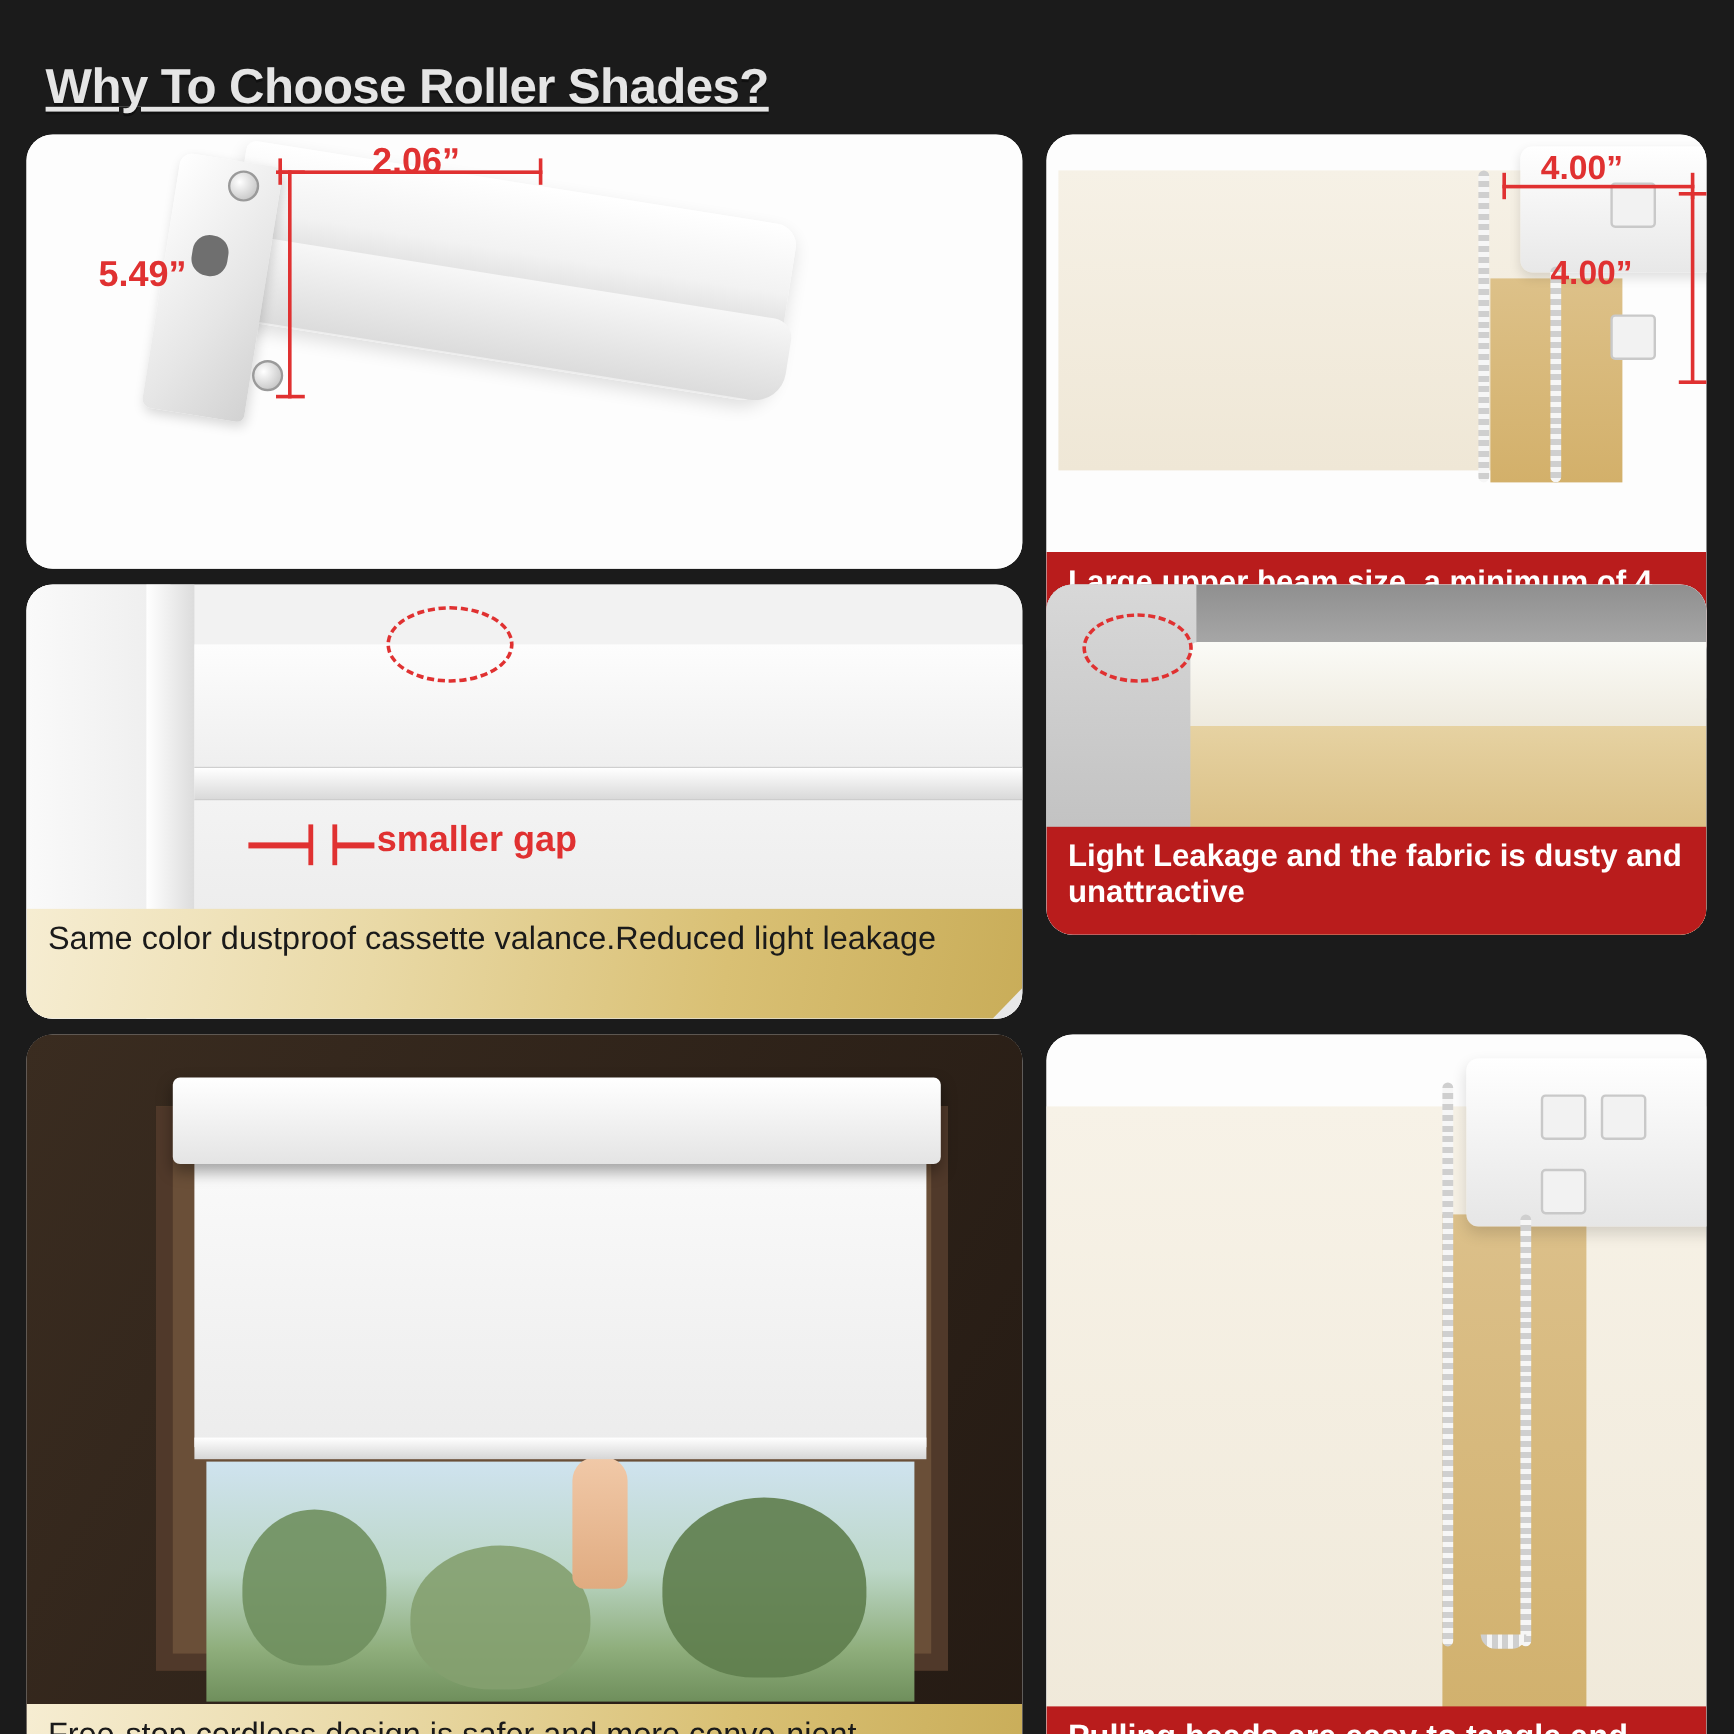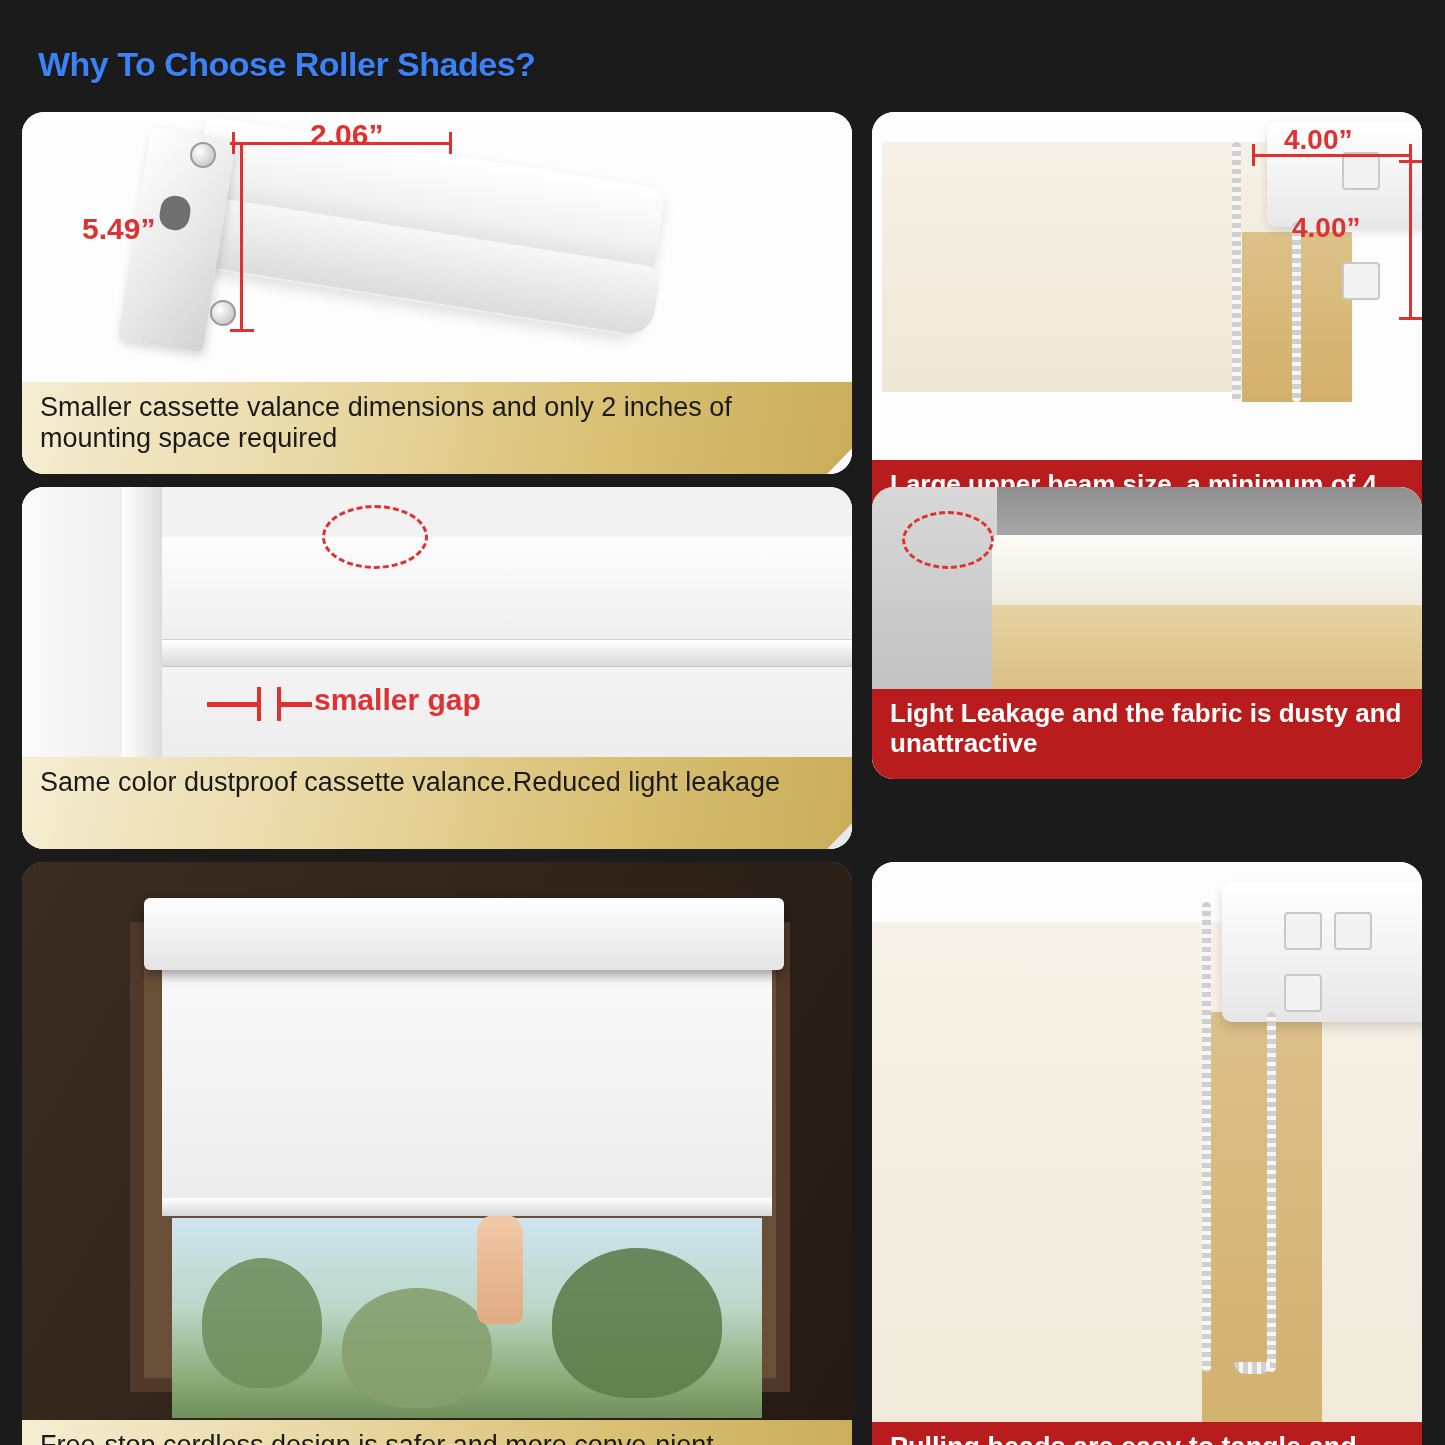--- a/index.html
+++ b/index.html
@@ -6,23 +6,24 @@
   body{
     width:1445px;height:1445px;
     background:#1b1b1b;
     font-family:"Liberation Sans", sans-serif;
     overflow:hidden;
   }
   .page{position:relative;width:1445px;height:1445px;background:#1b1b1b;}
 
   .headline{
     position:absolute;left:38px;top:22px;
-    font-size:34px;font-weight:bold;letter-spacing:-0.5px;
-    color:#3b82f6;
+    font-size:41px;font-weight:bold;letter-spacing:-0.5px;
+    color:#e5e5e5;
     text-shadow:0 2px 0 rgba(0,0,0,.4);
+    text-decoration:underline;
   }
 
   .grid{position:absolute;left:22px;top:112px;width:1400px;}
 
   .cell{position:absolute;overflow:hidden;background:#fff;border-radius:22px;}
   .photo{position:absolute;left:0;top:0;right:0;bottom:0;overflow:hidden;}
 
   
   .caption{
     position:absolute;left:0;right:0;bottom:0;
@@ -198,21 +199,20 @@
         <div class="dimline" style="left:210px;top:30px;width:220px;height:3px;"></div>
         <div class="dimline" style="left:210px;top:20px;width:3px;height:22px;"></div>
         <div class="dimline" style="left:427px;top:20px;width:3px;height:22px;"></div>
         <div class="dimtxt" style="left:288px;top:6px;font-size:30px;">2.06”</div>
 
         <div class="dimline" style="left:218px;top:30px;width:3px;height:190px;"></div>
         <div class="dimline" style="left:208px;top:30px;width:24px;height:3px;"></div>
         <div class="dimline" style="left:208px;top:217px;width:24px;height:3px;"></div>
         <div class="dimtxt" style="left:60px;top:100px;font-size:30px;">5.49”</div>
       </div>
-      <div class="caption cap-gold clip" style="height:92px;">Smaller cassette valance dimensions and only 2 inches of mounting space required</div>
     </div>
 
     <div class="cell" style="left:850px;top:0px;width:550px;height:448px;">
       <div class="photo">
         <div class="bgwhite"></div>
 
         <div class="c2-fabric fabric"></div>
         <div class="c2-fabric2 fabric"></div>
         <div class="c2-head"></div>
         <div class="sq" style="left:470px;top:40px;width:34px;height:34px;"></div>

